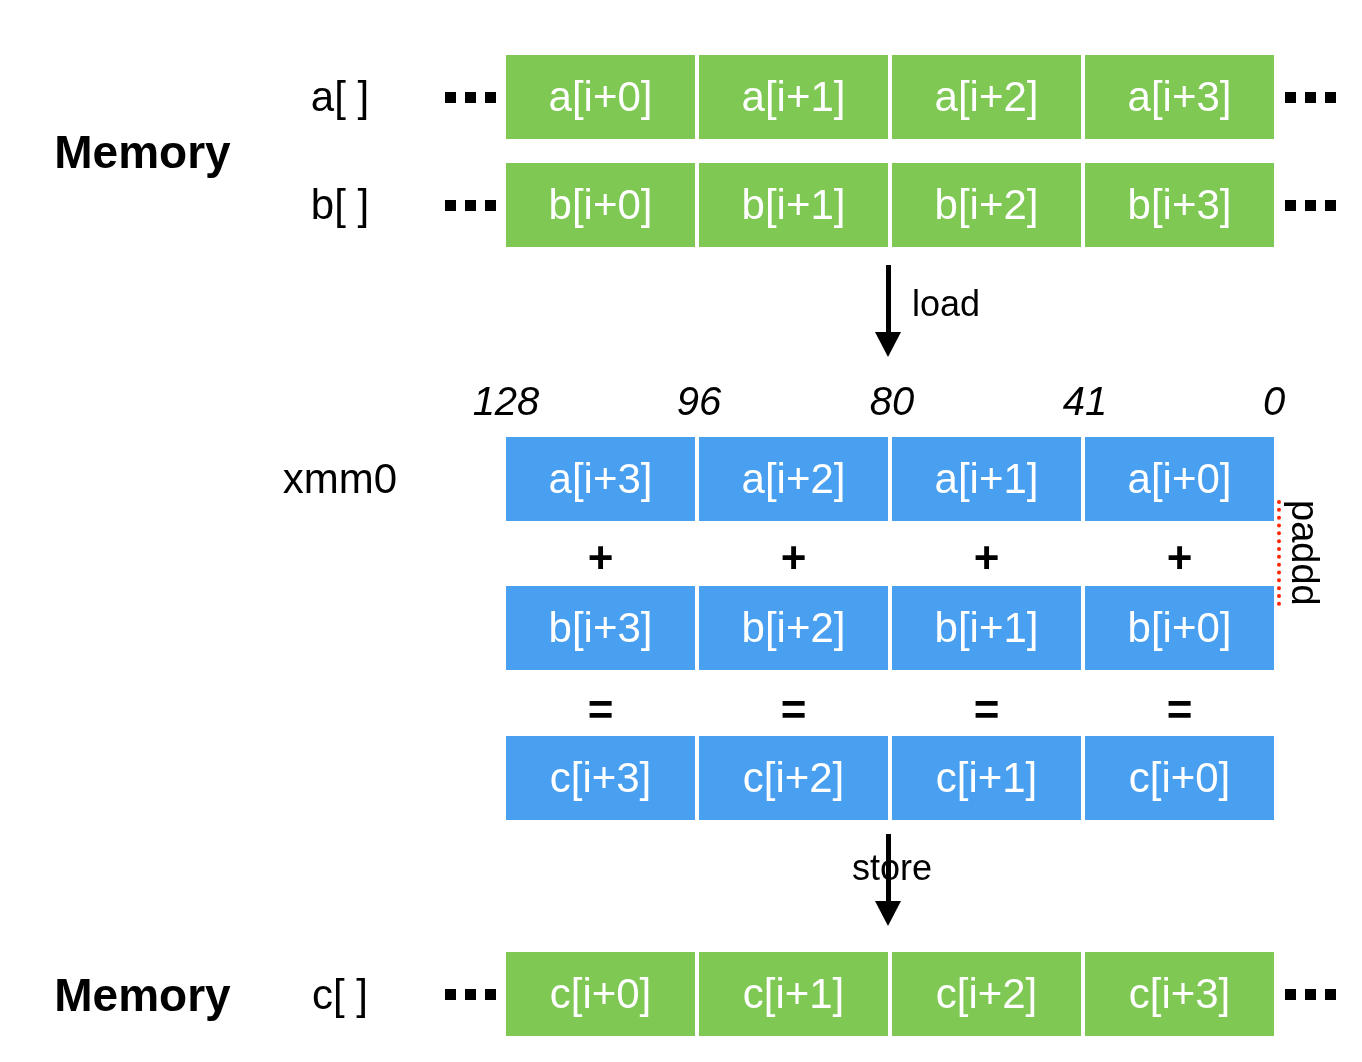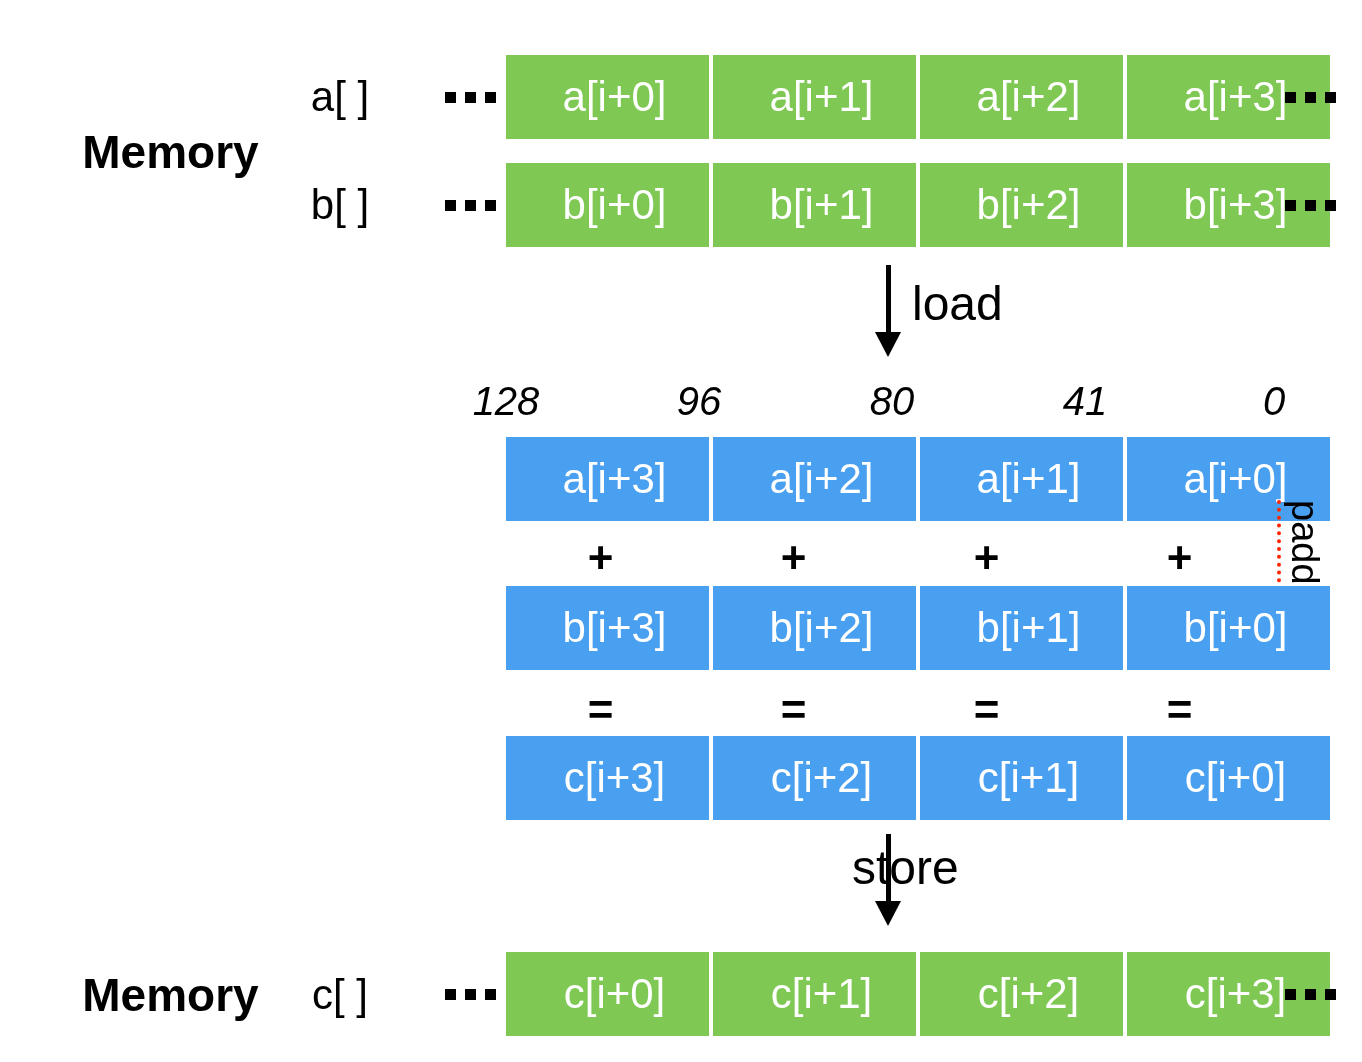--- a/index.html
+++ b/index.html
@@ -18,39 +18,38 @@
   }
 
   
   .side-label {
     position: absolute;
     display: flex;
     align-items: center;
     justify-content: center;
     white-space: pre;
   }
-  .section-label { font-size: 46px; font-weight: 700; margin-left: 28px; }
+  .section-label { font-size: 46px; font-weight: 700; }
   .row-label     { font-size: 42px; font-weight: 400; }
 
   
   .cells {
     position: absolute;
     left: 506px;
     display: flex;
     gap: 4px;
   }
   .cell {
     width: 189px;
     height: 84px;
     display: flex;
     align-items: center;
     justify-content: center;
     font-size: 42px;
     color: var(--cell-text, #ffffff);
-    padding-left: 14px;
   }
   .cell.green { background: var(--memory-cell-green, #7EC853); }
   .cell.blue  { background: var(--register-cell-blue, #4AA0F0); }
 
   
   .dots {
     position: absolute;
     display: flex;
     align-items: center;
     justify-content: center;
@@ -111,21 +110,21 @@
   }
   .arrow .head {
     width: 0;
     height: 0;
     border-left: 13px solid transparent;
     border-right: 13px solid transparent;
     border-top: 25px solid var(--diagram-text, #000000);
   }
   .arrow-label {
     position: absolute;
-    font-size: 48px;
+    font-size: 36px;
     line-height: 40px;
   }
 
   
   .instruction {
     position: absolute;
     left: 1277px;
     top: 500px;
     writing-mode: vertical-rl;
     text-orientation: mixed;
@@ -187,20 +186,21 @@
 
   <div class="bitlabels">
     <span style="left:0">128</span>
     <span style="left:193px">96</span>
     <span style="left:386px">80</span>
     <span style="left:579px">41</span>
     <span style="left:768px">0</span>
   </div>
 
 
+  <div class="side-label row-label" style="left:250px; top:437px; width:180px; height:84px">xmm0</div>
   <div class="cells" style="top:437px">
     <div class="cell blue">a[i+3]</div>
     <div class="cell blue">a[i+2]</div>
     <div class="cell blue">a[i+1]</div>
     <div class="cell blue">a[i+0]</div>
   </div>
 
   <div class="ops" style="top:536px">
     <span>+</span>
     <span>+</span>

